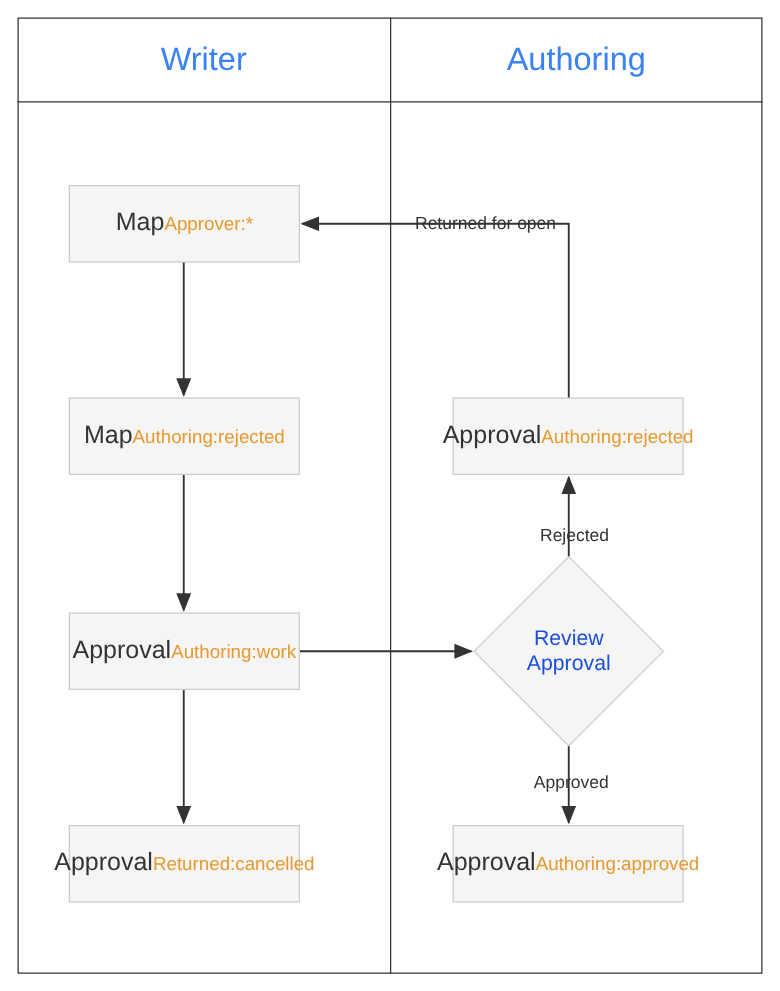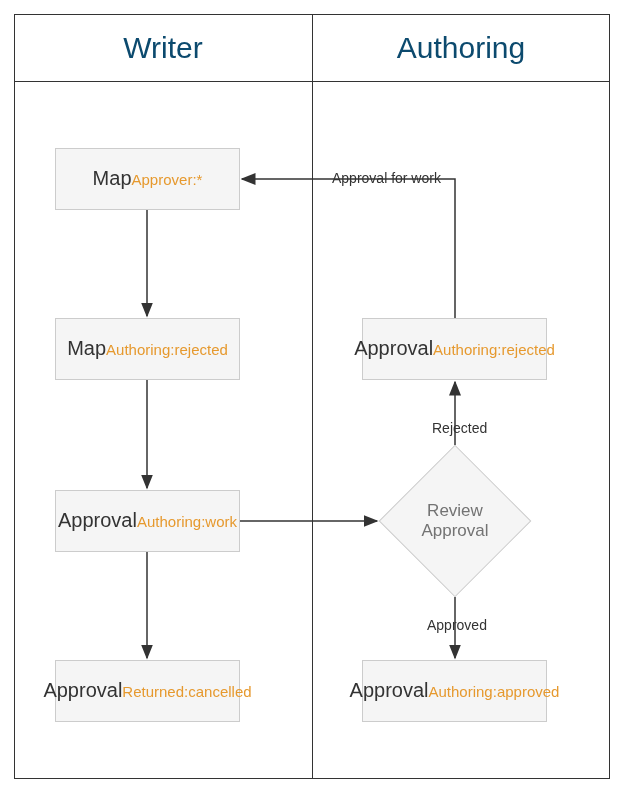--- a/index.html
+++ b/index.html
@@ -31,22 +31,22 @@
       width: 596px;
       height: 68px;
       border-bottom: 1px solid #333;
       display: flex;
     }
     .header-cell {
       flex: 1;
       display: flex;
       align-items: center;
       justify-content: center;
-      font-size: 30px;
-      color: #0c4a6e;
+      font-size: 26px;
+      color: #3b82f6;
       font-weight: 400;
     }
     .divider {
       position: absolute;
       left: 312px;
       top: 14px;
       width: 0;
       height: 765px;
       border-left: 1px solid #333;
     }
@@ -79,21 +79,21 @@
       width: 108px;
       height: 108px;
       background: #f5f5f5;
       border: 1px solid #ccc;
       transform: rotate(45deg);
       position: absolute;
     }
     .decision-text {
       position: relative;
       font-size: 17px;
-      color: #737373;
+      color: #1d4ed8;
       text-align: center;
       line-height: 1.2;
       z-index: 1;
     }
     .edge-label {
       position: absolute;
       font-size: 14px;
       color: #333;
       background: #fff;
       padding: 0 2px;
@@ -150,21 +150,21 @@
   </div>
 
   <div class="decision" style="left:379px; top:445px; width:152px; height:152px;">
     <div class="decision-diamond"></div>
     <div class="decision-text">
       <span style="white-space:pre-line;">Review
 Approval</span>
     </div>
   </div>
 
-  <div class="edge-label" style="left:330px; top:170px;">Approval for work</div>
+  <div class="edge-label" style="left:330px; top:170px;">Returned for open</div>
   <div class="edge-label" style="left:430px; top:420px;">Rejected</div>
   <div class="edge-label" style="left:425px; top:617px;">Approved</div>
 
   <svg class="arrows">
     <defs>
       <marker id="arrowhead" markerWidth="10" markerHeight="8" refX="9" refY="4" orient="auto">
         <polygon points="0 0, 10 4, 0 8" fill="#333"></polygon>
       </marker>
     </defs>
 

